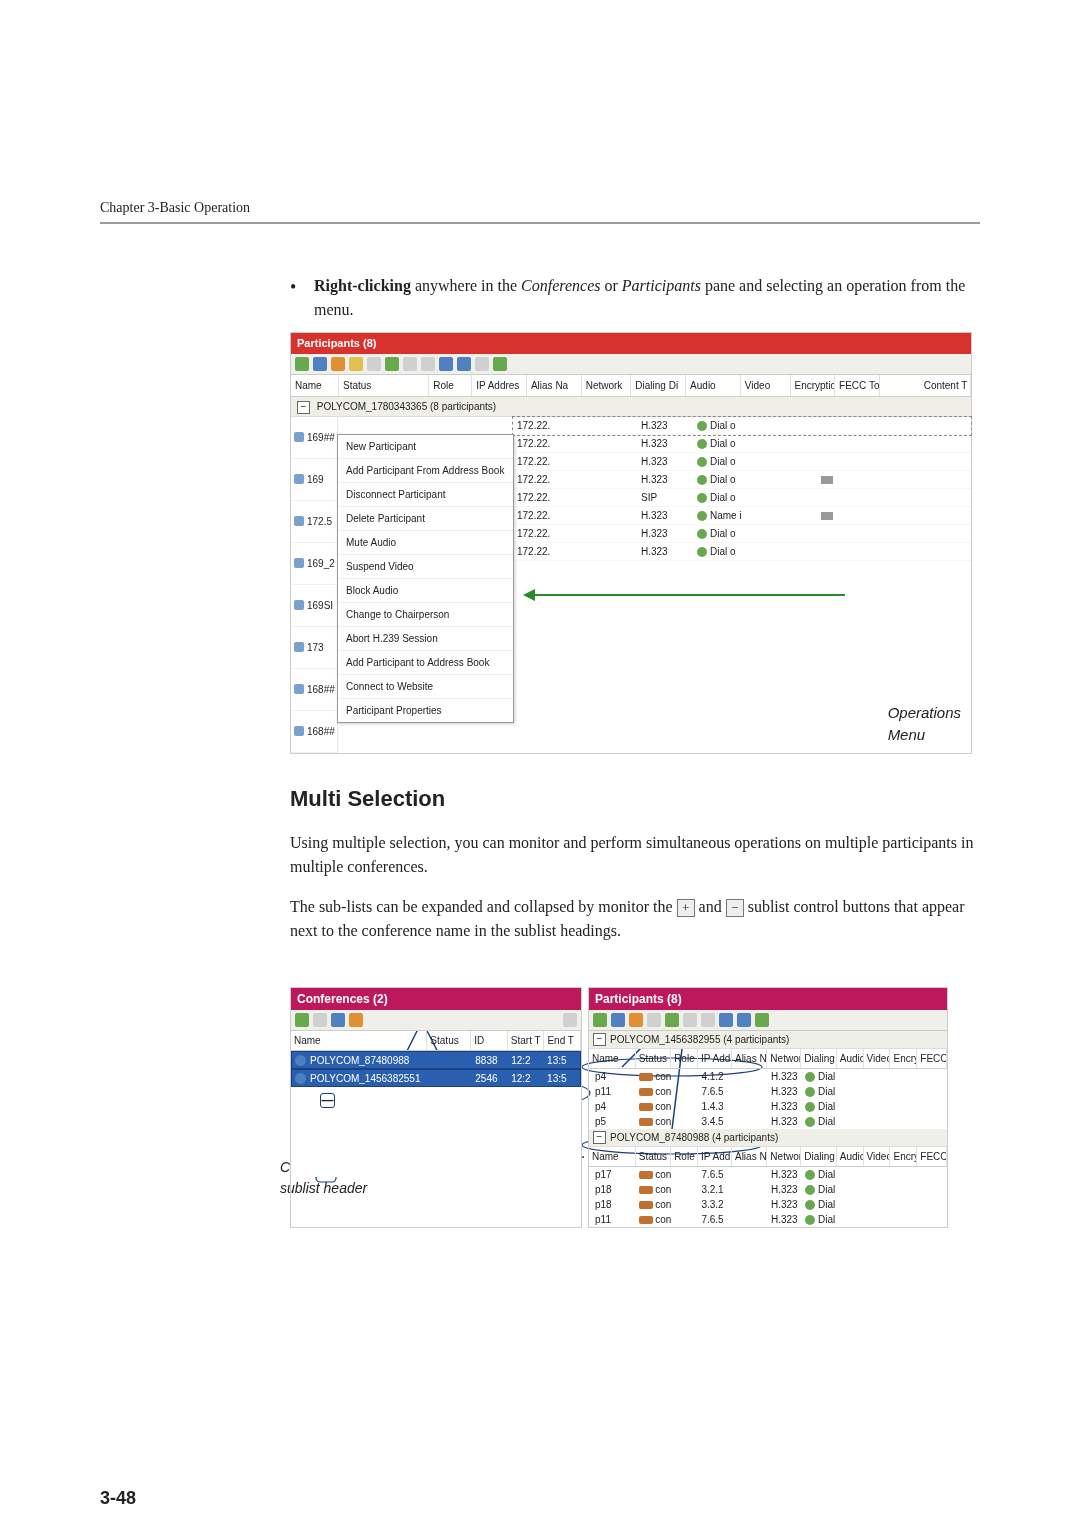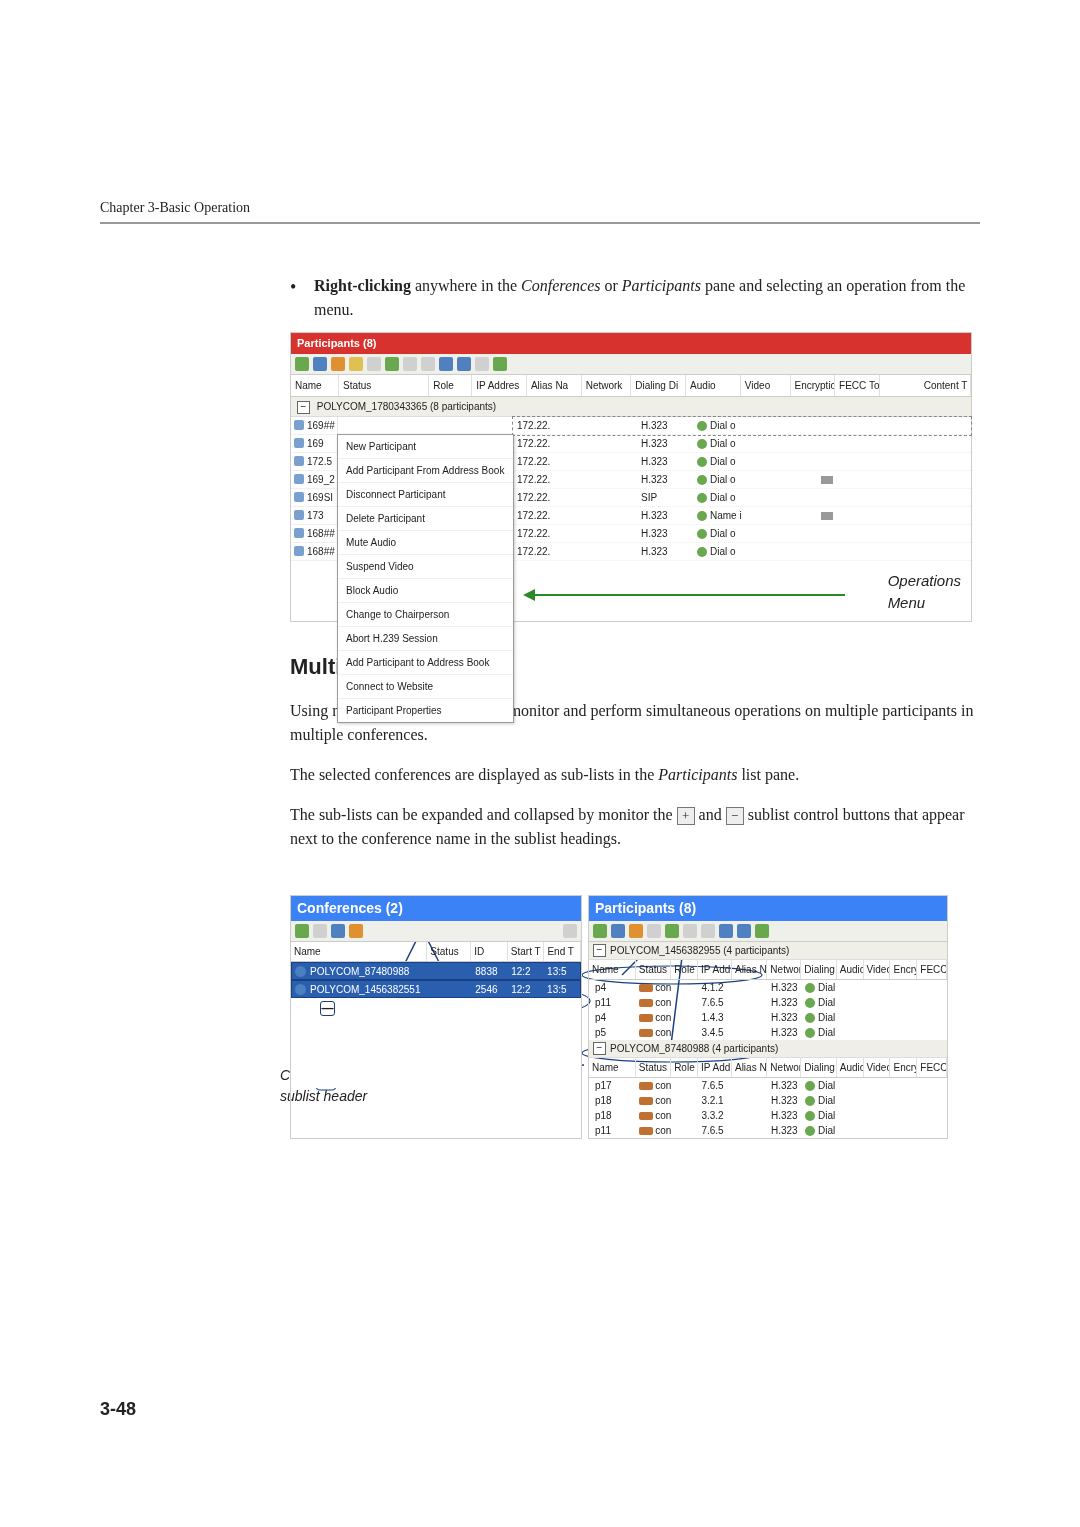--- a/index.html
+++ b/index.html
@@ -114,21 +114,21 @@
   .fig1-body {
     display: flex;
     position: relative;
   }
   .fig1-leftcol {
     width: 46px;
     border-right: 1px solid #e5e5e5;
   }
   .fig1-leftcol .row {
     height: 17px;
-    padding: 0 3px;
+    padding: 12px 3px;
     border-bottom: 1px solid #f0f0f0;
     display: flex;
     align-items: center;
     overflow: hidden;
     white-space: nowrap;
   }
   .picon {
     width: 10px;
     height: 10px;
     background: #7aa0d0;
@@ -223,25 +223,25 @@
   }
   .svg-lines {
     position: absolute;
     pointer-events: none;
   }
   .pane {
     border: 1px solid #ccc;
     font-size: 10px;
   }
   .pane-title {
-    background: #3b82f6;
+    background: #be185d;
     color: #fff;
     font-weight: bold;
     padding: 2px 6px;
-    font-size: 14px;
+    font-size: 12px;
   }
   .pane-toolbar {
     background: #f0f0ea;
     padding: 3px 4px;
     display: flex;
     gap: 4px;
     border-bottom: 1px solid #ccc;
   }
   .pane-head {
     display: flex;
@@ -539,23 +539,20 @@
             <span>Operations</span><br>
             <span>Menu</span>
           </div>
         </div>
       </div>
     </div>
 
     <div class="heading2">Multi Selection</div>
     <p>Using multiple selection, you can monitor and perform simultaneous operations on multiple participants in multiple conferences.</p>
     <p>
-      <span>The selected conferences are displayed as sub-lists in the </span><i>Participants</i><span> list pane.</span>
-    </p>
-    <p>
       <span>The sub-lists can be expanded and collapsed by monitor the </span><span class="inline-expander">+</span><span> and </span><span class="inline-expander">−</span><span> sublist control buttons that appear next to the conference name in the sublist headings.</span>
     </p>
 
     <div class="fig fig2">
       <div class="fig2-annot" style="left:80px; top:0; text-align:center;">Multi-selected<br>Conferences</div>
       <div class="fig2-annot" style="left:340px; top:0;">Participant Sublists</div>
       <div class="fig2-annot" style="left:-10px; top:170px;">
         <span>Control button in</span><br><span>sublist header</span>
       </div>
 

